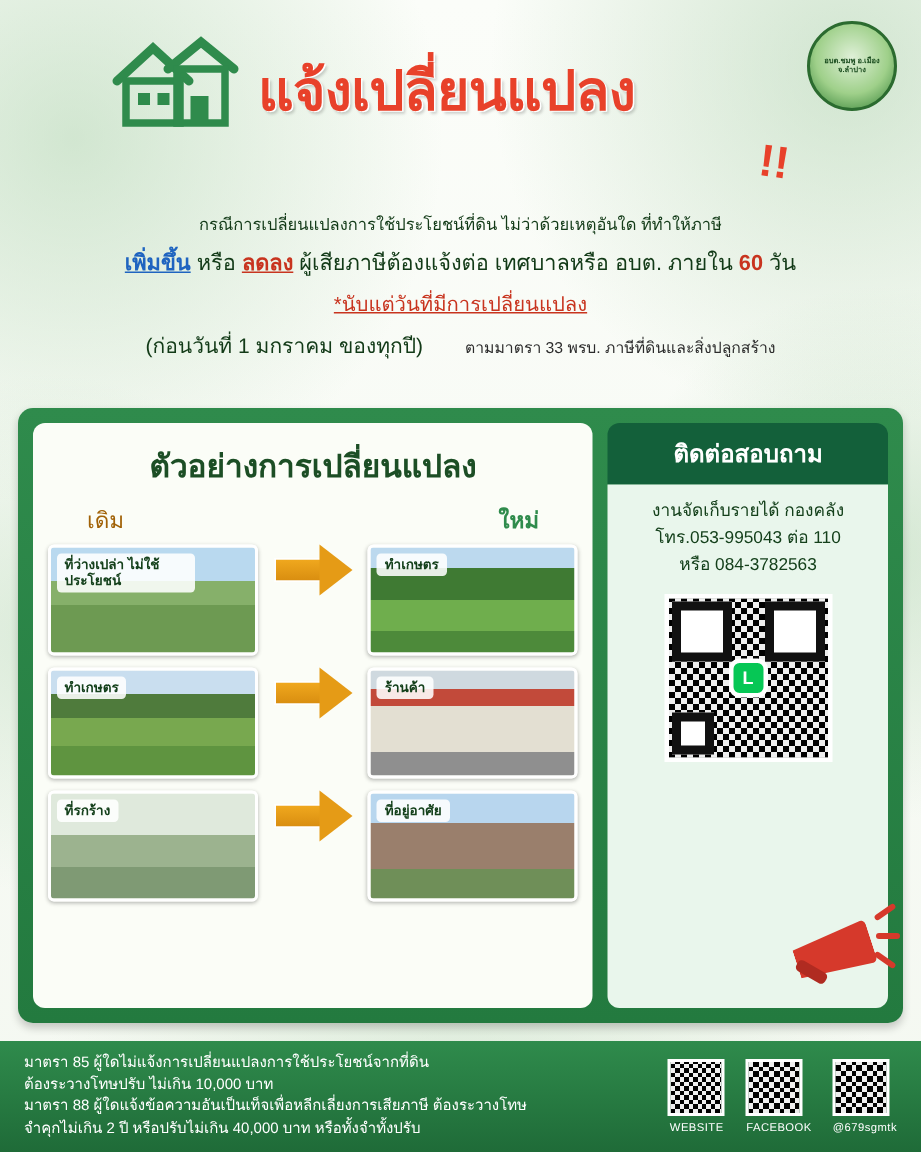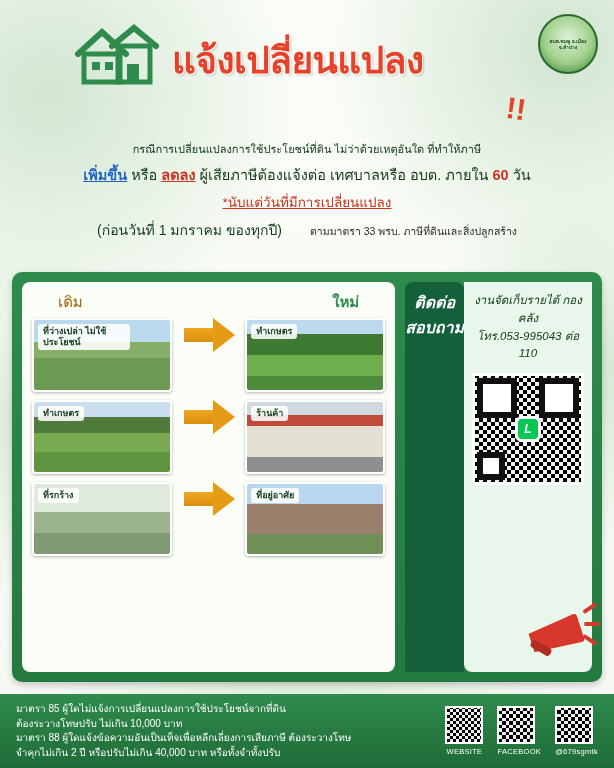--- a/index.html
+++ b/index.html
@@ -124,21 +124,21 @@
 
   
   .img-field   { background: linear-gradient(#b9d9ef 0 32%, #86b06a 32% 55%, #6d9a52 55% 100%); }
   .img-farm    { background: linear-gradient(#c9deef 0 22%, #4f7b3c 22% 45%, #78a84f 45% 72%, #5f9440 72% 100%); }
   .img-waste   { background: linear-gradient(#dfe9dc 0 40%, #9cb38f 40% 70%, #7f9a74 70% 100%); }
   .img-agri    { background: linear-gradient(#bcd9ee 0 20%, #3f7a33 20% 50%, #6fae4d 50% 80%, #4d8a3a 80% 100%); }
   .img-shop    { background: linear-gradient(#cfd9df 0 18%, #c24a3a 18% 34%, #e3dfd2 34% 78%, #8f8f8f 78% 100%); }
   .img-house   { background: linear-gradient(#b8d6ee 0 28%, #9a7f6c 28% 72%, #6f8f58 72% 100%); }
 
   
-  .contact { width: 190px; display: flex; flex-direction: row; font-style: italic; }
+  .contact { width: 190px; display: flex; flex-direction: column; }
   .contact-header {
     background: #13603a; color: #fff; border-radius: 8px 8px 0 0;
     text-align: center; font-size: 16px; font-weight: bold; padding: 8px 0;
   }
   .contact-body {
     background: #e9f6ec; border-radius: 0 0 8px 8px; flex: 1;
     padding: 10px 8px; text-align: center;
   }
   .contact-body .ct-line { font-size: 11.5px; color: #14401b; line-height: 1.55; }
   .qr {
@@ -244,20 +244,21 @@
     <div class="line3 underline-red">*นับแต่วันที่มีการเปลี่ยนแปลง</div>
     <div class="row-inline">
       <span class="line4">(ก่อนวันที่ 1 มกราคม ของทุกปี)</span>
       <span class="note-small">ตามมาตรา 33 พรบ. ภาษีที่ดินและสิ่งปลูกสร้าง</span>
     </div>
   </div>
 
   <div class="panel">
 
     <div class="examples">
+      <h2>ตัวอย่างการเปลี่ยนแปลง</h2>
 
       <div class="col-heads">
         <span class="old">เดิม</span>
         <span class="new">ใหม่</span>
       </div>
 
       <div class="ex-row">
         <div class="thumb img-field">
           <div class="cap">ที่ว่างเปล่า
 ไม่ใช้ประโยชน์</div>
@@ -296,20 +297,21 @@
           <div class="cap">ที่อยู่อาศัย</div>
         </div>
       </div>
     </div>
 
     <div class="contact">
       <div class="contact-header">ติดต่อสอบถาม</div>
       <div class="contact-body">
         <div class="ct-line">งานจัดเก็บรายได้ กองคลัง</div>
         <div class="ct-line">โทร.053-995043 ต่อ 110</div>
+        <div class="ct-line">หรือ 084-3782563</div>
         <div class="qr">
           <div class="eye3"></div>
           <div class="line-badge">L</div>
         </div>
       </div>
     </div>
   </div>
 
   <div class="megaphone">
     <div class="mg-body"></div>

